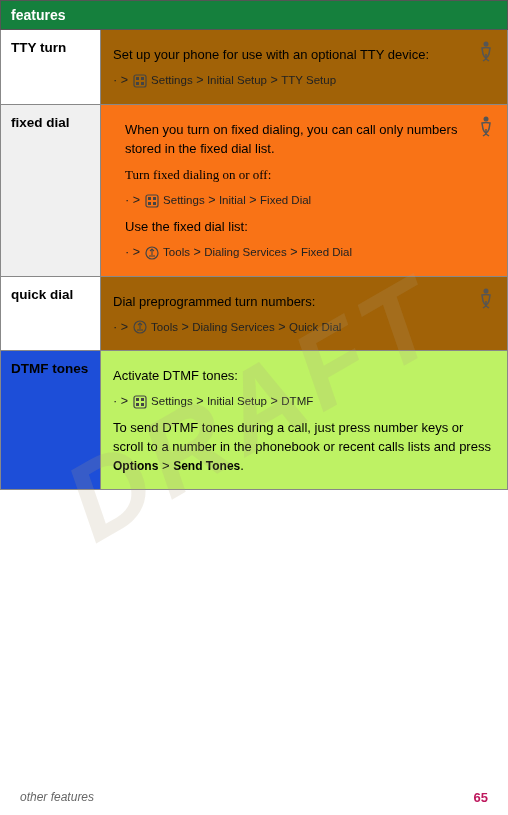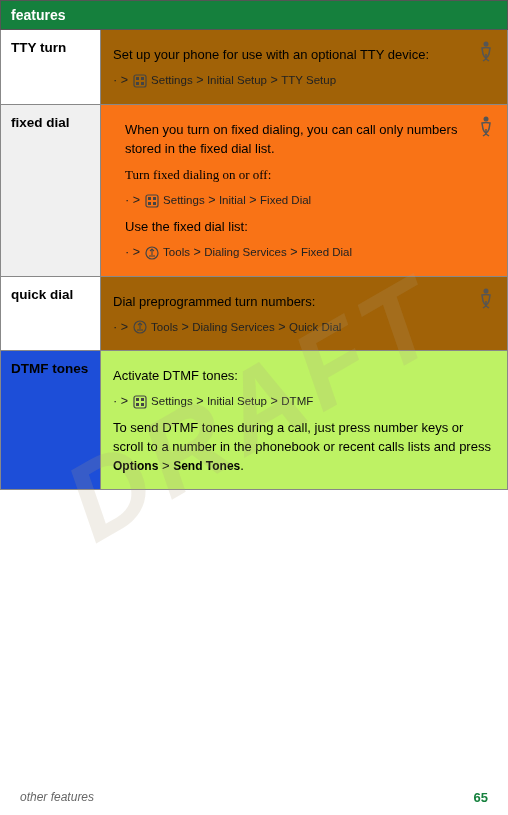--- a/index.html
+++ b/index.html
@@ -121,21 +121,21 @@
 
     .footer-label {
       font-style: italic;
       color: #666;
       font-size: 12px;
     }
 
     .footer-page {
       font-size: 13px;
       font-weight: bold;
-      color: #15803d;
+      color: #be185d;
     }
 
     
     .menu-item {
       font-weight: normal;
       font-size: 11.5px;
     }
 
     .options-bold {
       font-weight: bold;

